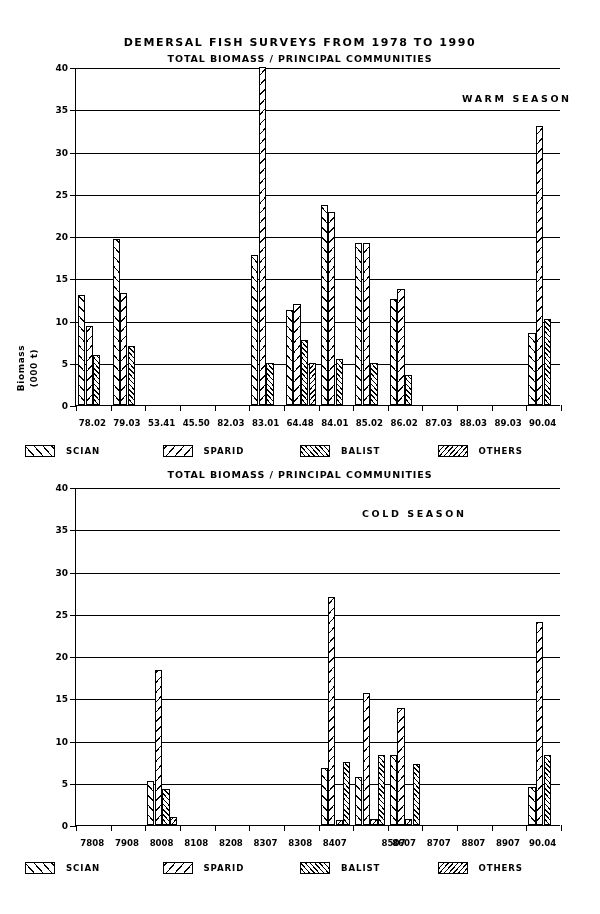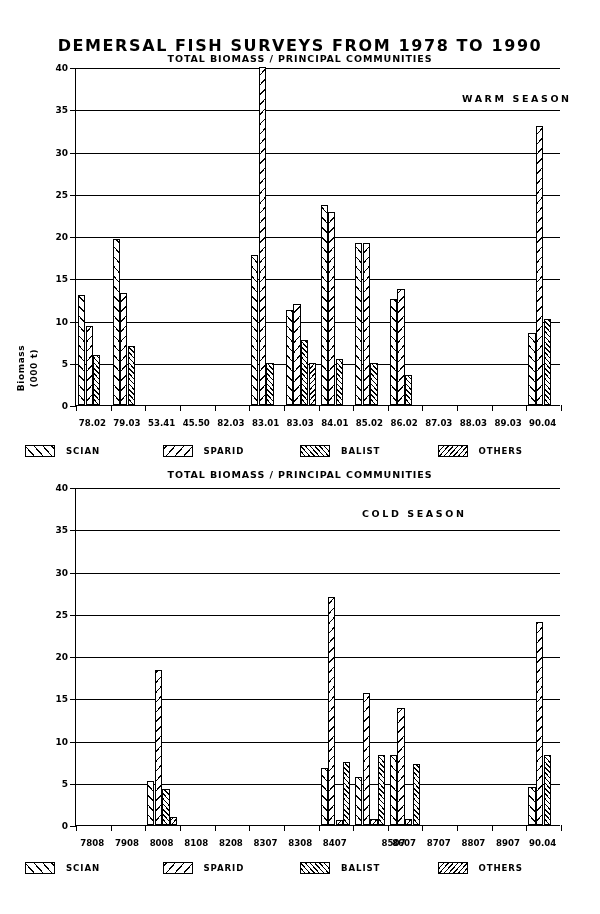--- a/index.html
+++ b/index.html
@@ -19,21 +19,21 @@
     position: absolute;
     inset: 0;
   }
 
   
   .main-title {
     position: absolute;
     left: 0; right: 0;
     top: 36px;
     text-align: center;
-    font-size: 16px;
+    font-size: 11px;
     font-weight: bold;
     letter-spacing: 1.6px;
     font-family: "DejaVu Sans", sans-serif;
   }
   .sub-title {
     position: absolute;
     left: 0; right: 0;
     text-align: center;
     font-size: 9.5px;
     font-weight: bold;
@@ -284,21 +284,21 @@
       <div class="ytick-label" style="top: 50.25px; left: 38px; right: auto;">35</div>
       <div class="ytick-label" style="top: 8px; left: 38px; right: auto;">40</div>
     </div>
   <div id="xlabels-warm">
       <div class="xtick-label" style="left: 17.3214px;">78.02</div>
       <div class="xtick-label" style="left: 51.9643px;">79.03</div>
       <div class="xtick-label" style="left: 86.6071px;">53.41</div>
       <div class="xtick-label" style="left: 121.25px;">45.50</div>
       <div class="xtick-label" style="left: 155.893px;">82.03</div>
       <div class="xtick-label" style="left: 190.536px;">83.01</div>
-      <div class="xtick-label" style="left: 225.179px;">83.03</div>
+      <div class="xtick-label" style="left: 225.179px;">64.48</div>
       <div class="xtick-label" style="left: 259.821px;">84.01</div>
       <div class="xtick-label" style="left: 294.464px;">85.02</div>
       <div class="xtick-label" style="left: 329.107px;">86.02</div>
       <div class="xtick-label" style="left: 363.75px;">87.03</div>
       <div class="xtick-label" style="left: 398.393px;">88.03</div>
       <div class="xtick-label" style="left: 433.036px;">89.03</div>
       <div class="xtick-label" style="left: 467.679px;">90.04</div>
     </div>
 
   <div class="legend" id="legend-warm">

